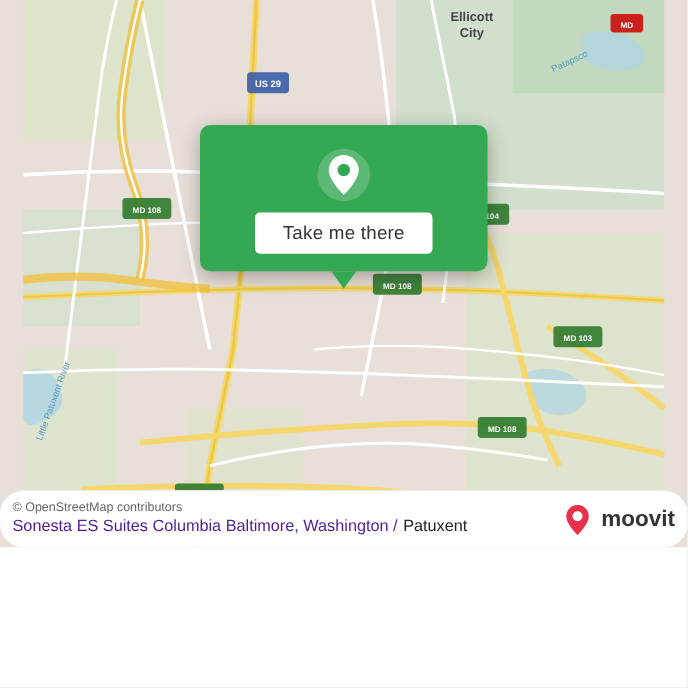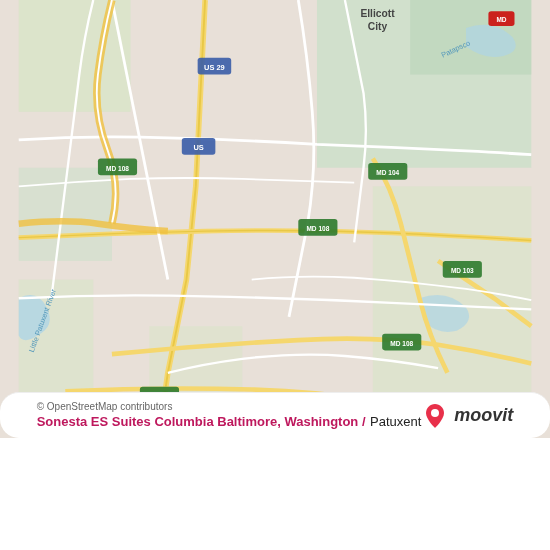--- a/index.html
+++ b/index.html
@@ -82,46 +82,45 @@
     
     #bottom-bar {
       position: absolute;
       bottom: 0;
       left: 0;
       width: 100%;
       background: white;
       padding: 8px 10px 8px 10px;
       display: flex;
       align-items: center;
-      justify-content: center;
+      justify-content: space-between;
       border-top: 1px solid #eee;
       border-radius: 19px;
     }
 
     #bottom-left {
       display: flex;
       flex-direction: column;
     }
 
     #copyright-text {
       font-size: 10px;
       color: #666;
     }
 
     #place-name {
       font-size: 13px;
-      color: #be185d;
-      font-weight: 700;
+      color: #4c1d95;
+      font-weight: 400;
     }
 
     #moovit-logo {
       display: flex;
       align-items: center;
       gap: 5px;
-      font-style: italic;
     }
 
     #moovit-icon {
       width: 28px;
       height: 28px;
     }
 
     #moovit-text {
       font-size: 16px;
       font-weight: 700;
@@ -206,20 +205,29 @@
     <text x="385" y="32" text-anchor="middle" font-size="11" fill="#444" font-weight="bold">City</text>
 
     <text x="28" y="345" text-anchor="middle" font-size="8" fill="#5599bb" transform="rotate(-70, 28, 345)">Little Patuxent River</text>
 
     <text x="470" y="55" text-anchor="middle" font-size="8" fill="#5599bb" transform="rotate(-25, 470, 55)">Patapsco</text>
 
     <rect x="504" y="12" width="28" height="16" rx="3" fill="#cc0000" opacity="0.85"></rect>
     <text x="518" y="24" text-anchor="middle" font-size="7" fill="white" font-weight="bold">MD</text>
   </svg>
 
+  <div id="popup-card">
+
+    <svg id="location-pin-icon" viewBox="0 0 44 44" xmlns="http://www.w3.org/2000/svg">
+      <circle cx="22" cy="22" r="21" fill="white" opacity="0.2"></circle>
+      <path d="M22 6 C15.4 6 10 11.4 10 18 C10 26.5 22 38 22 38 C22 38 34 26.5 34 18 C34 11.4 28.6 6 22 6 Z" fill="white"></path>
+      <circle cx="22" cy="18" r="5" fill="#34a853"></circle>
+    </svg>
+    <button id="take-me-there-btn">Take me there</button>
+  </div>
 
   <div id="bottom-bar">
     <div id="bottom-left">
       <span id="copyright-text">© OpenStreetMap contributors</span>
       <div>
         <span id="place-name">Sonesta ES Suites Columbia Baltimore, Washington /</span>
         <span style="font-size:13px;color:#222;">Patuxent</span>
       </div>
     </div>
     <div id="moovit-logo">

